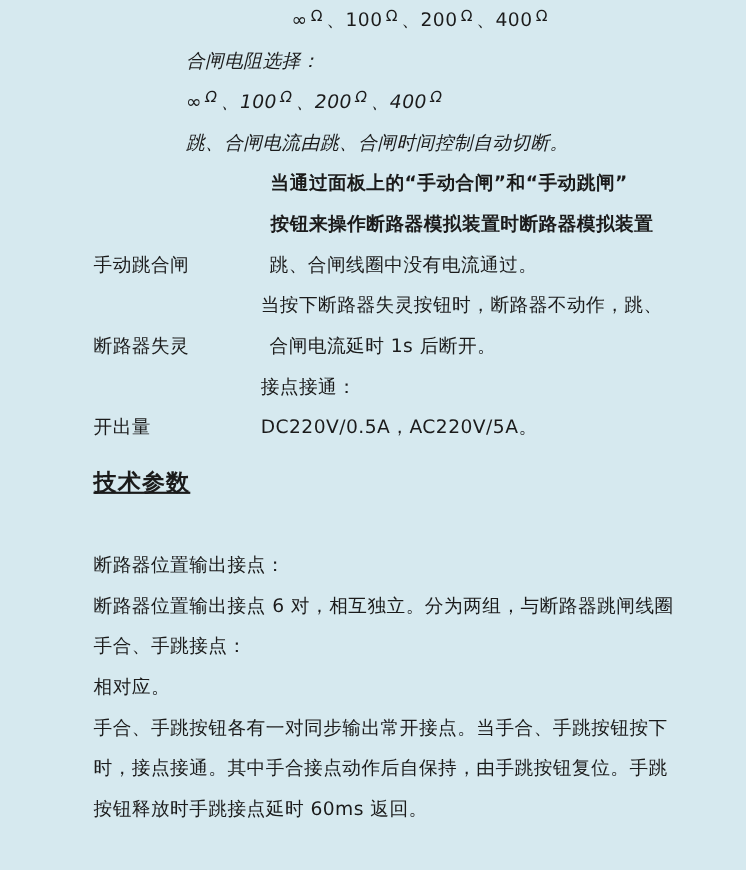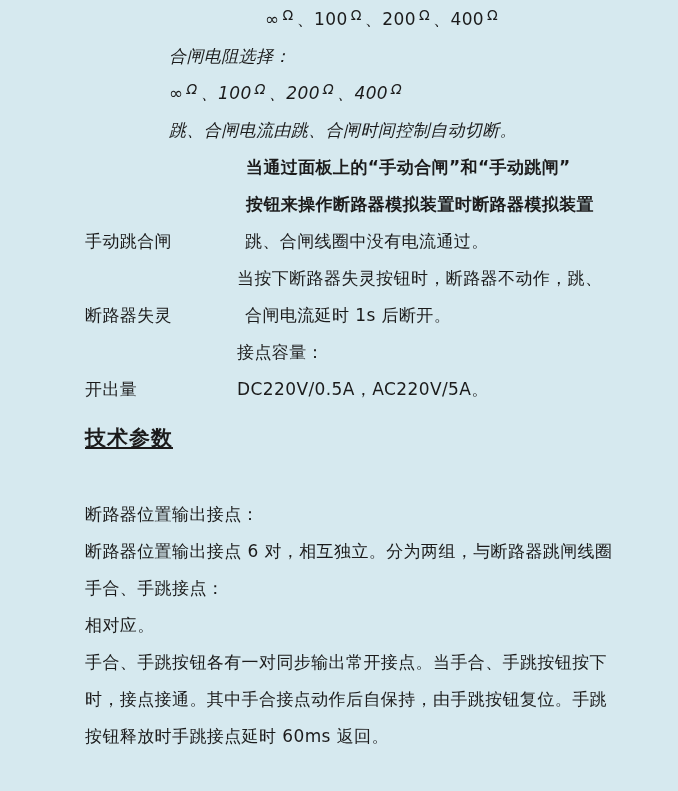--- a/index.html
+++ b/index.html
@@ -82,21 +82,21 @@
     <div class="def-label">断路器失灵</div>
     <div class="def-content">
       <div class="line">当按下断路器失灵按钮时，断路器不动作，跳、</div>
       <div class="line offset-8">合闸电流延时 1s 后断开。</div>
     </div>
   </div>
 
   <div class="def-row">
     <div class="def-label">开出量</div>
     <div class="def-content">
-      <div class="line">接点容量：</div>
+      <div class="line">接点接通：</div>
       <div class="line">DC220V/0.5A，AC220V/5A。</div>
     </div>
   </div>
 
   <div class="heading h-tech">技术参数</div>
 
   <div>
     <div class="line">断路器位置输出接点：</div>
     <div class="line">断路器位置输出接点 6 对，相互独立。分为两组，与断路器跳闸线圈</div>
     <div class="line">手合、手跳接点：</div>

